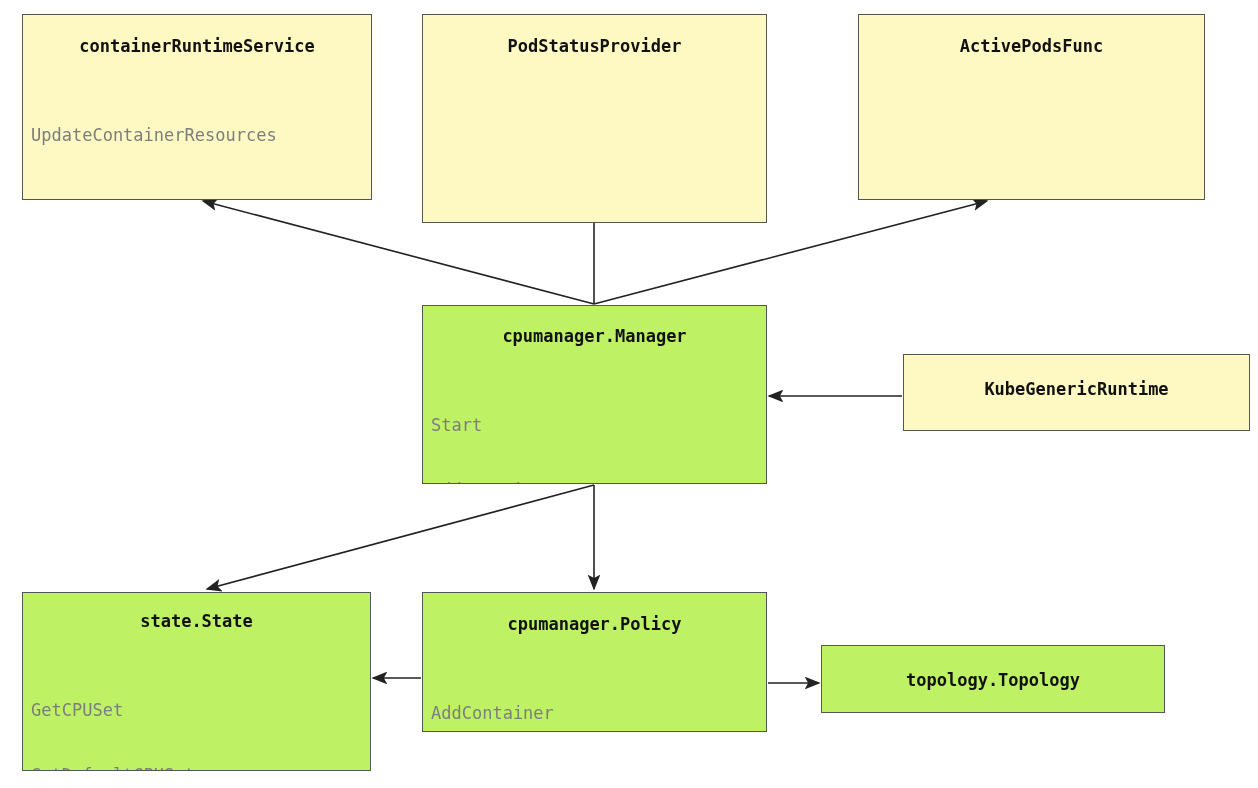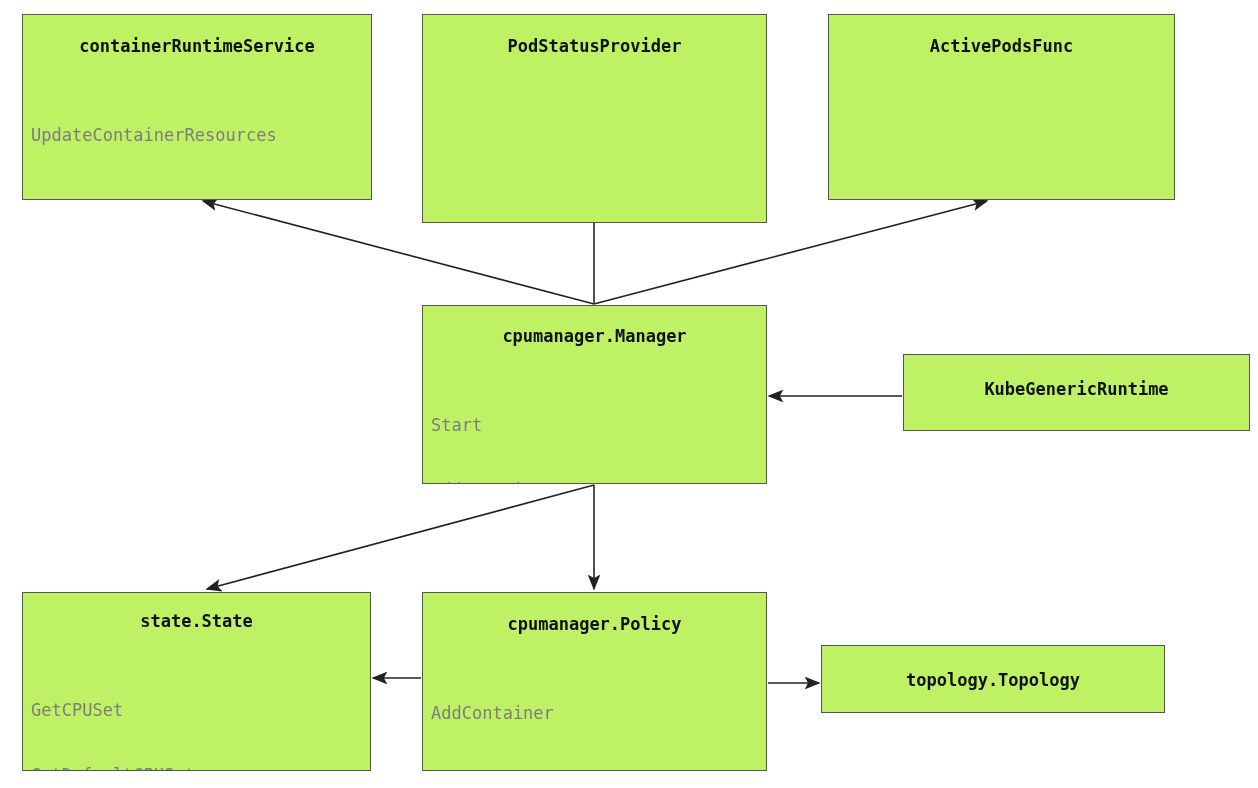--- a/index.html
+++ b/index.html
@@ -21,21 +21,21 @@
     left: 0;
     top: 0;
     width: 1258px;
     height: 788px;
     pointer-events: none;
   }
   .node {
     position: absolute;
     box-sizing: border-box;
     border: 1.5px solid #555555;
-    background: #bef264;
+    background: #fef9c3;
     overflow: hidden;
   }
   .node.filled {
     background: #bef264;
   }
   .node-title {
     text-align: center;
     font-family: "DejaVu Sans Mono", "Liberation Mono", monospace;
     font-weight: bold;
     font-size: 17px;
@@ -49,25 +49,25 @@
     color: #7d7d7d;
     line-height: 21.5px;
     white-space: pre;
   }
   .member {
     white-space: pre;
   }
   
   #node-containerruntimeservice { left: 22px;  top: 14px;  width: 350px; height: 186px; }
   #node-podstatusprovider       { left: 422px; top: 14px;  width: 345px; height: 209px; }
-  #node-activepodsfunc          { left: 828px; top: 14px;  width: 347px; height: 186px; }
+  #node-activepodsfunc          { left: 858px; top: 14px;  width: 347px; height: 186px; }
   #node-cpumanager-manager      { left: 422px; top: 305px; width: 345px; height: 179px; }
   #node-kubegenericruntime      { left: 903px; top: 354px; width: 347px; height: 77px;  }
   #node-state-state             { left: 22px;  top: 592px; width: 349px; height: 179px; }
-  #node-cpumanager-policy       { left: 422px; top: 592px; width: 345px; height: 179px; }
+  #node-cpumanager-policy       { left: 422px; top: 592px; width: 345px; height: 140px; }
   #node-topology-topology       { left: 821px; top: 645px; width: 344px; height: 68px;  }
 
   #node-containerruntimeservice .node-title { margin-top: 21px; }
   #node-containerruntimeservice .node-members { margin-top: 26px; padding-left: 8px; }
 
   #node-podstatusprovider .node-title { margin-top: 21px; }
   #node-activepodsfunc .node-title { margin-top: 21px; }
 
   #node-cpumanager-manager .node-title { margin-top: 20px; }
   #node-cpumanager-manager .node-members { margin-top: 26px; padding-left: 8px; }

